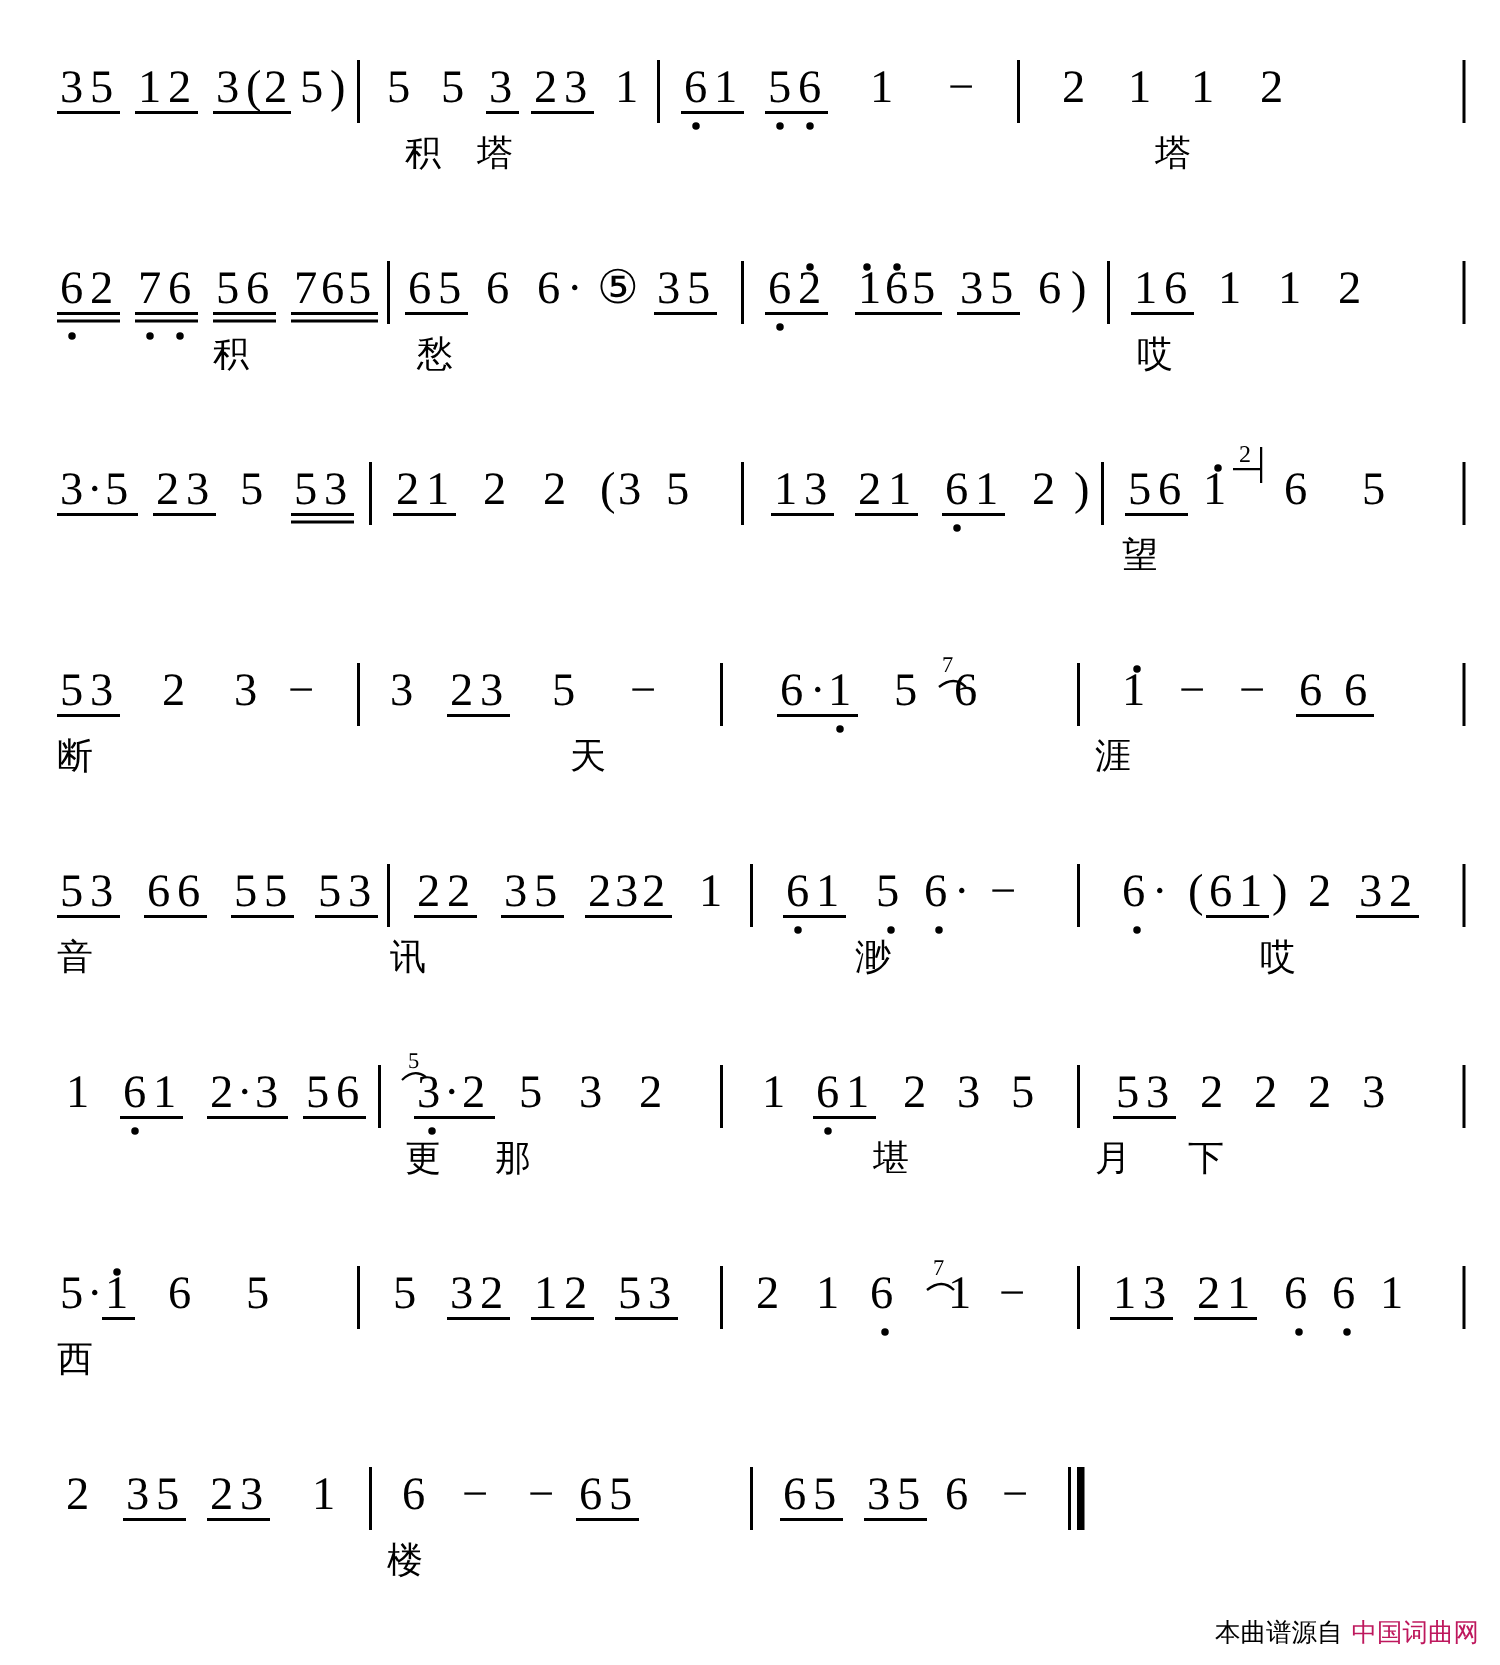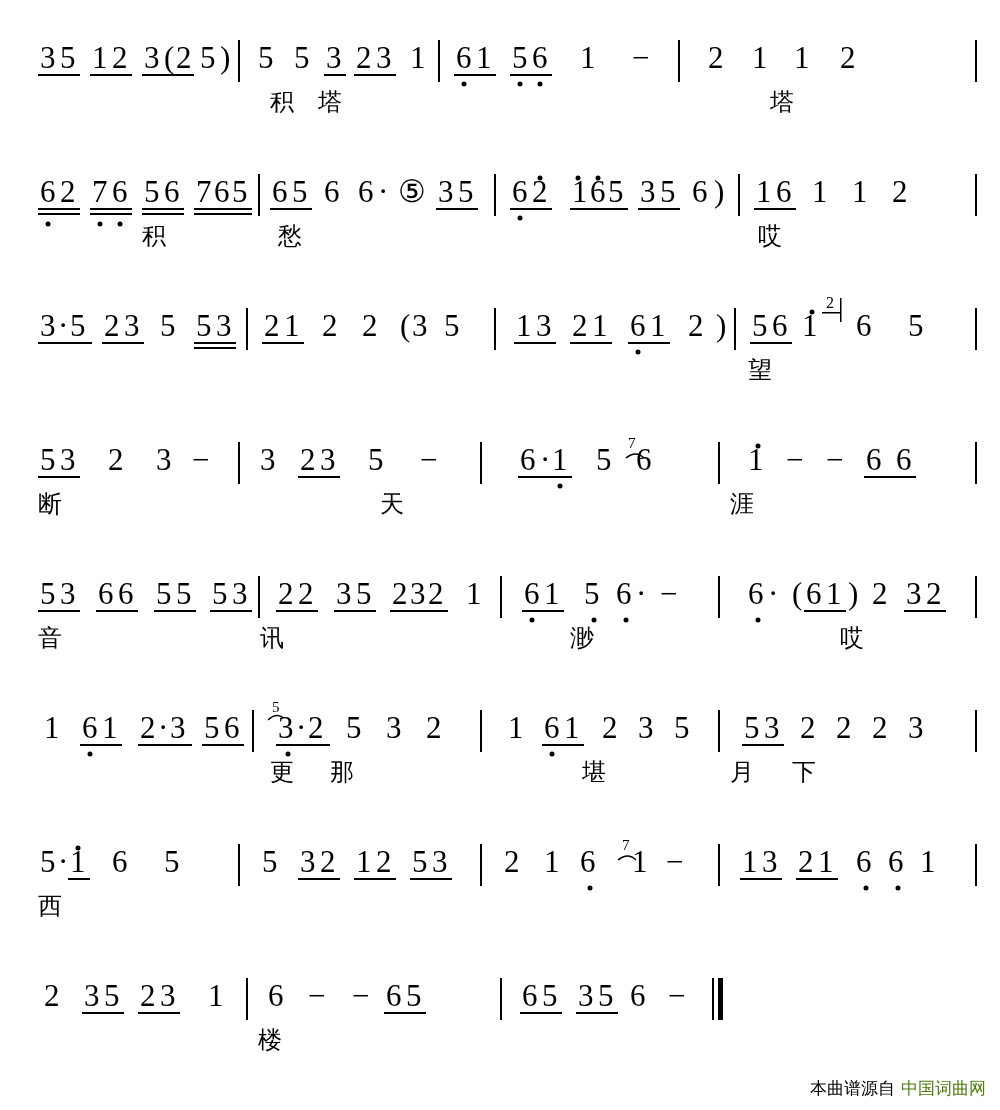--- a/index.html
+++ b/index.html
@@ -42,21 +42,21 @@
   .footer {
     position: absolute;
     right: 14px;
     bottom: 10px;
     font-size: 17px;
     font-family: "DejaVu Sans", sans-serif;
     color: #000;
     white-space: nowrap;
   }
   .footer .site {
-    color: #4d7c0f;
+    color: #be185d;
     margin-left: 6px;
   }
   .sysimg {
     position: absolute;
     left: 0; top: 0;
   }
   svg { display: block; }
 </style>
 </head>
 <body>

